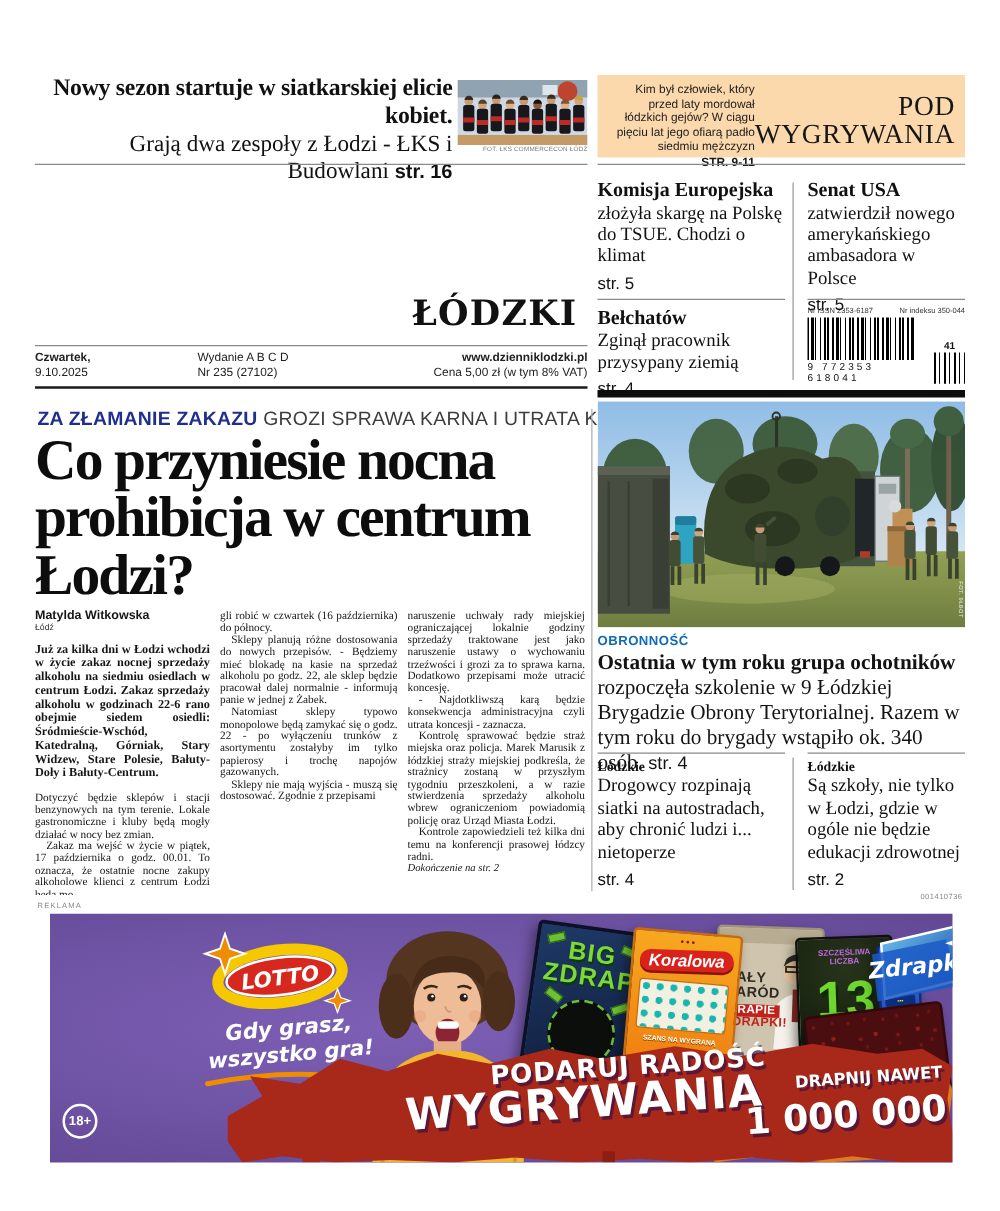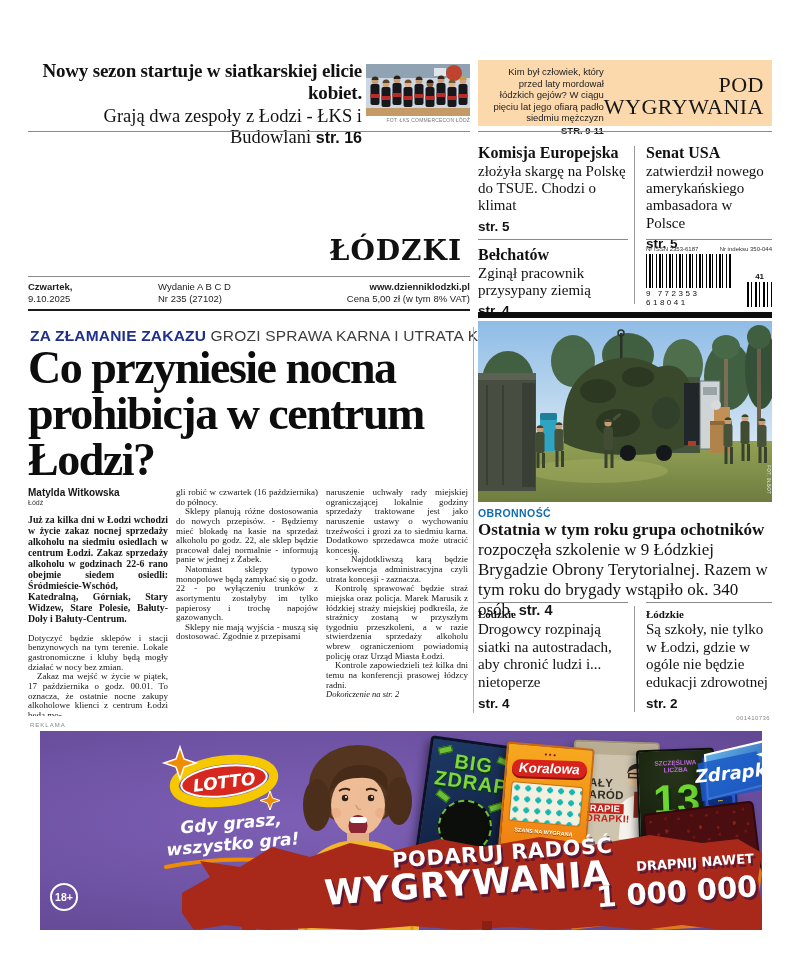--- a/index.html
+++ b/index.html
@@ -40,21 +40,21 @@
               line-height:1.25; color:#222; }
   .dl-left { width:130px; }
   .dl-mid { width:160px; }
   .dl-right { flex:1; text-align:right; }
   .dl-b { font-weight:bold; }
 
   
   .brief { position:absolute; font-family:"Liberation Serif", serif; }
   .brief-title { font-weight:bold; font-size:16px; line-height:1.1; }
   .brief-text { font-size:15px; line-height:1.16; margin-top:1px; }
-  .pref { font-family:"Liberation Sans", sans-serif; font-weight:bold; font-size:13.5px; margin-top:4px; }
+  .pref { font-family:"Liberation Sans", sans-serif; font-weight:normal; font-size:13.5px; margin-top:4px; }
   .vdiv { position:absolute; width:1px; background:#9a9a9a; }
 
   
   .barcode { position:absolute; left:646px; top:246px; width:126px; }
   .bc-head { display:flex; justify-content:space-between; font-size:6px; color:#333; margin-bottom:2px; }
   .bc-body { display:flex; align-items:flex-end; gap:6px; }
   .bc-bars { width:86px; height:34px;
              background:repeating-linear-gradient(90deg,#000 0 1px,#fff 1px 3px,#000 3px 5px,#fff 5px 6px,#000 6px 7px,#fff 7px 10px); }
   .bc-addon { width:26px; text-align:center; }
   .bc-addon .num { font-size:8px; font-weight:bold; }
@@ -314,21 +314,21 @@
     <p>Dotyczyć będzie sklepów i stacji benzynowych na tym terenie. Lokale gastronomiczne i kluby będą mogły działać w nocy bez zmian.</p>
     <p class="ind">Zakaz ma wejść w życie w piątek, 17 października o godz. 00.01. To oznacza, że ostatnie nocne zakupy alkoholowe klienci z centrum Łodzi będą mo-</p>
   </div>
   <div class="story-col" style="left:176px;width:142px">
     <p>gli robić w czwartek (16 października) do północy.</p>
     <p class="ind">Sklepy planują różne dostosowania do nowych przepisów. - Będziemy mieć blokadę na kasie na sprzedaż alkoholu po godz. 22, ale sklep będzie pracował dalej normalnie - informują panie w jednej z Żabek.</p>
     <p class="ind">Natomiast sklepy typowo monopolowe będą zamykać się o godz. 22 - po wyłączeniu trunków z asortymentu zostałyby im tylko papierosy i trochę napojów gazowanych.</p>
     <p class="ind">Sklepy nie mają wyjścia - muszą się dostosować. Zgodnie z przepisami</p>
   </div>
   <div class="story-col" style="left:326px;width:142px">
-    <p>naruszenie uchwały rady miejskiej ograniczającej lokalnie godziny sprzedaży traktowane jest jako naruszenie ustawy o wychowaniu trzeźwości i grozi za to siedmiu karna. Dodatkowo sprzedawca może utracić koncesję.</p>
+    <p>naruszenie uchwały rady miejskiej ograniczającej lokalnie godziny sprzedaży traktowane jest jako naruszenie ustawy o wychowaniu trzeźwości i grozi za to sprawa karna. Dodatkowo przepisami może utracić koncesję.</p>
     <p class="ind">- Najdotkliwszą karą będzie konsekwencja administracyjna czyli utrata koncesji - zaznacza.</p>
     <p class="ind">Kontrolę sprawować będzie straż miejska oraz policja. Marek Marusik z łódzkiej straży miejskiej podkreśla, że strażnicy zostaną w przyszłym tygodniu przeszkoleni, a w razie stwierdzenia sprzedaży alkoholu wbrew ograniczeniom powiadomią policję oraz Urząd Miasta Łodzi.</p>
     <p class="ind">Kontrole zapowiedzieli też kilka dni temu na konferencji prasowej łódzcy radni.</p>
     <p class="cont">Dokończenie na str. 2</p>
   </div>
   <div class="main-vrule"></div>
 
   <div class="def-photo">
     <svg width="294" height="181" viewBox="0 0 294 181">
       <defs>

